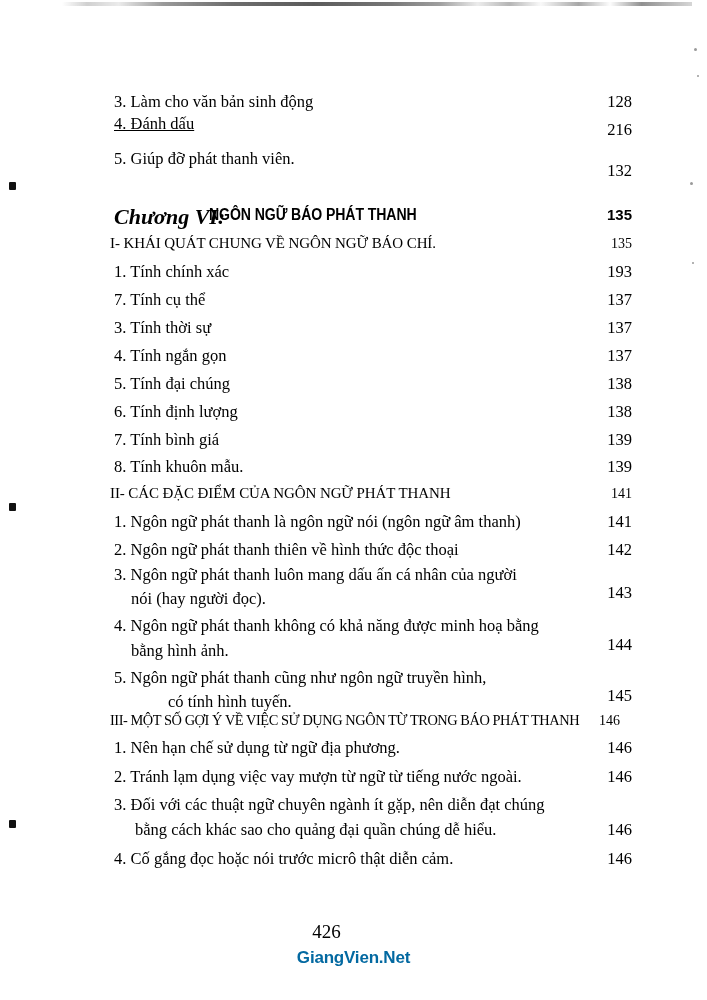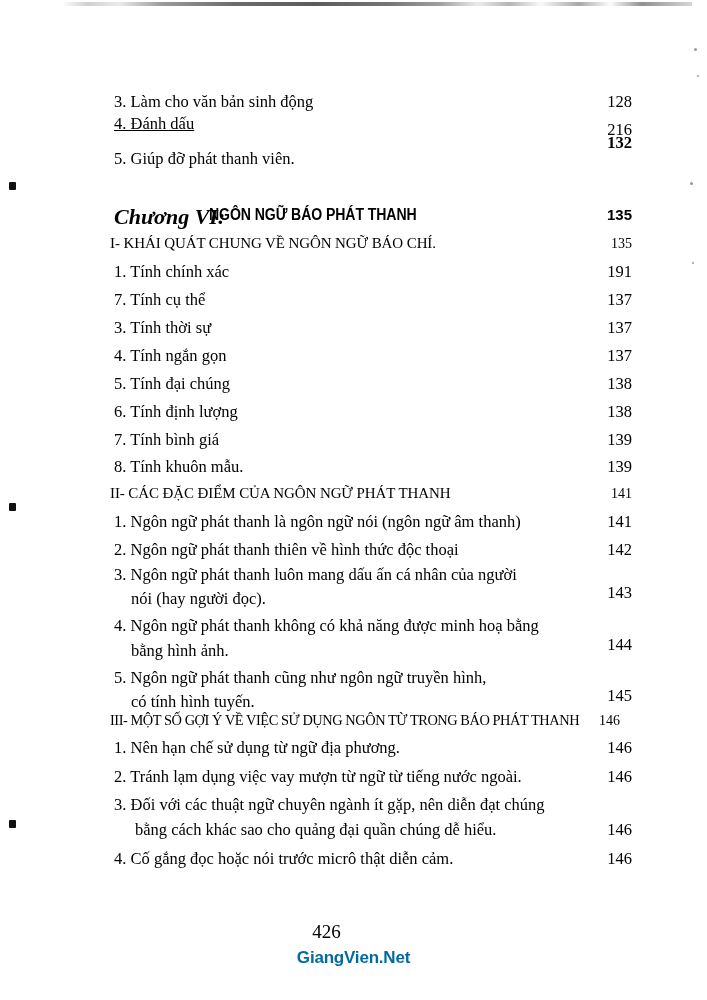--- a/index.html
+++ b/index.html
@@ -175,34 +175,34 @@
     <div class="toc-row entry">
       <div class="toc-label" style="top: 94px;">3. Làm cho văn bản sinh động</div>
       <div class="toc-page" style="top: 94px;">128</div>
     </div>
     <div class="toc-row entry">
       <div class="toc-label" style="top: 116px; text-decoration: underline;">4. Đánh dấu</div>
       <div class="toc-page" style="top: 122px;">216</div>
     </div>
     <div class="toc-row entry">
       <div class="toc-label" style="top: 151px;">5. Giúp đỡ phát thanh viên.</div>
-      <div class="toc-page" style="top: 135px; font-weight: bold;">132</div>
+      <div class="toc-page" style="top: 163px;">132</div>
     </div>
     <div class="toc-row chapter">
       <div class="chap-prefix" style="top: 206px;">Chương VI:</div>
       <div class="chap-title" style="top: 207px;">NGÔN NGỮ BÁO PHÁT THANH</div>
       <div class="toc-page" style="top: 207px;">135</div>
     </div>
     <div class="toc-row section">
       <div class="toc-label" style="top: 236px;">I- KHÁI QUÁT CHUNG VỀ NGÔN NGỮ BÁO CHÍ.</div>
       <div class="toc-page" style="top: 237px;">135</div>
     </div>
     <div class="toc-row entry">
       <div class="toc-label" style="top: 264px;">1. Tính chính xác</div>
-      <div class="toc-page" style="top: 264px;">191</div>
+      <div class="toc-page" style="top: 264px;">193</div>
     </div>
     <div class="toc-row entry">
       <div class="toc-label" style="top: 292px;">7. Tính cụ thể</div>
       <div class="toc-page" style="top: 292px;">137</div>
     </div>
     <div class="toc-row entry">
       <div class="toc-label" style="top: 320px;">3. Tính thời sự</div>
       <div class="toc-page" style="top: 320px;">137</div>
     </div>
     <div class="toc-row entry">
@@ -242,21 +242,21 @@
       <div class="toc-label cont" style="top: 591px;">nói (hay người đọc).</div>
       <div class="toc-page" style="top: 585px;">143</div>
     </div>
     <div class="toc-row entry">
       <div class="toc-label" style="top: 618px;">4. Ngôn ngữ phát thanh không có khả năng được minh hoạ bằng</div>
       <div class="toc-label cont" style="top: 643px;">bằng hình ảnh.</div>
       <div class="toc-page" style="top: 637px;">144</div>
     </div>
     <div class="toc-row entry">
       <div class="toc-label" style="top: 670px;">5. Ngôn ngữ phát thanh cũng như ngôn ngữ truyền hình,</div>
-      <div class="toc-label cont" style="top: 694px;">có tính hình tuyến.</div>
+      <div class="toc-label cont" style="top: 694px; margin-left: 37px;">có tính hình tuyến.</div>
       <div class="toc-page" style="top: 688px;">145</div>
     </div>
     <div class="toc-row section-wide">
       <div class="toc-label" style="top: 713px;">III- MỘT SỐ GỢI Ý VỀ VIỆC SỬ DỤNG NGÔN TỪ TRONG BÁO PHÁT THANH</div>
       <div class="toc-page" style="top: 714px;">146</div>
     </div>
     <div class="toc-row entry">
       <div class="toc-label" style="top: 740px;">1. Nên hạn chế sử dụng từ ngữ địa phương.</div>
       <div class="toc-page" style="top: 740px;">146</div>
     </div>

